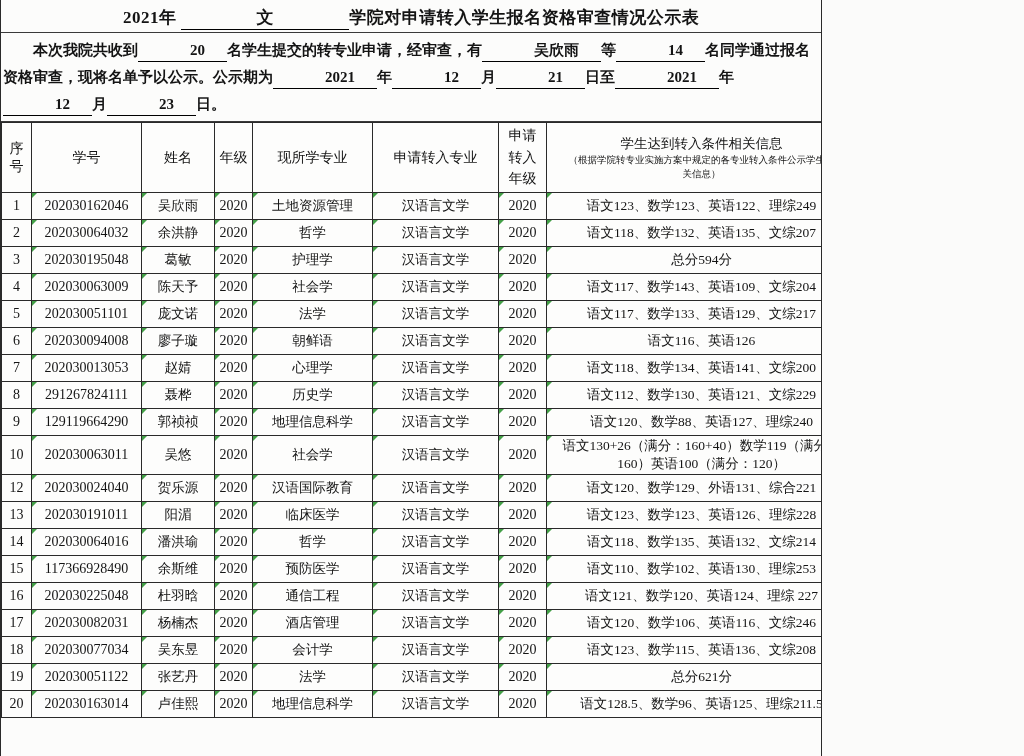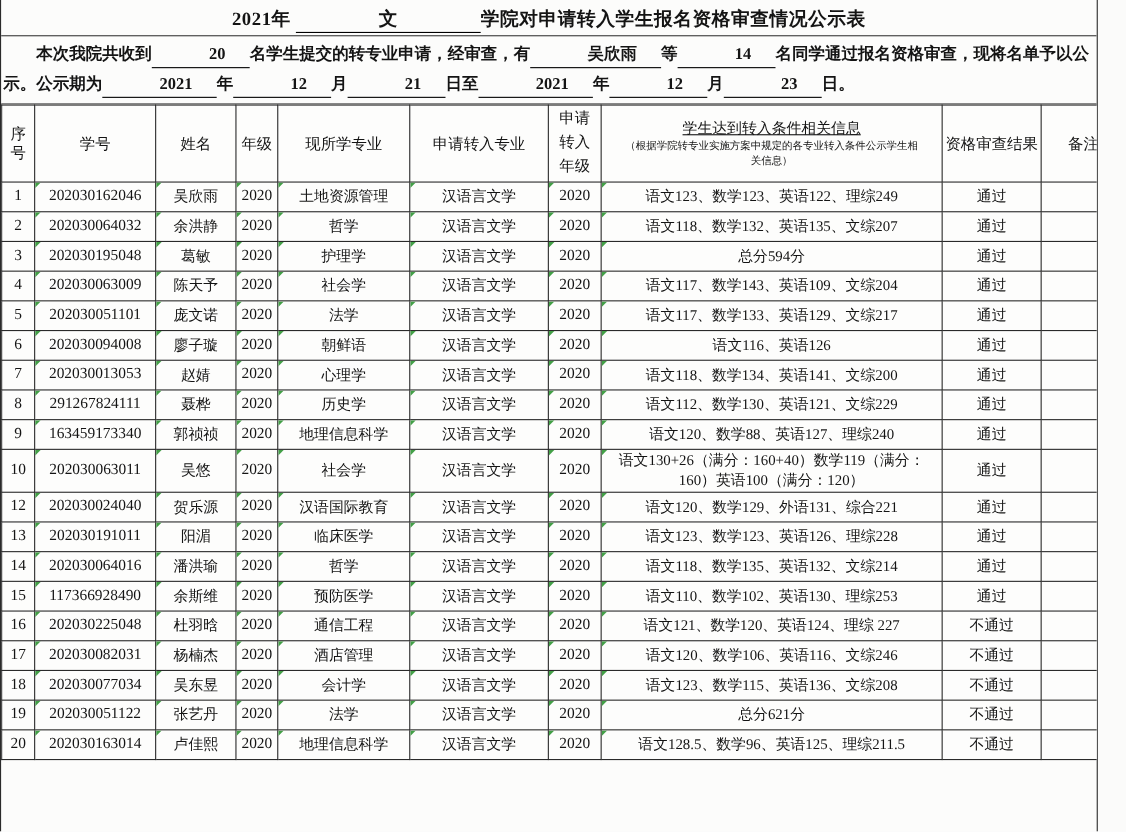--- a/index.html
+++ b/index.html
@@ -1,20 +1,20 @@
 <!DOCTYPE html>
 <html lang="zh"><head>
 <meta charset="utf-8">
 <style>
   * { margin:0; padding:0; box-sizing:border-box; }
   html,body { width:1024px; height:756px; overflow:hidden; background:#fbfbfa; }
   body { font-family:"Liberation Serif","DejaVu Serif",serif; color:#141414; }
 
   .sheet {
-    width:998px; height:756px;
+    width:822px; height:756px;
     border-left:1px solid #2a2a2a;
     border-right:1px solid #2a2a2a;
     background:#fcfcfb;
     overflow:hidden;
   }
 
   
   .title-bar {
     height:33px;
     border-bottom:1px solid #3a3a3a;
@@ -66,21 +66,21 @@
     vertical-align:middle;
     overflow:hidden;
   }
   thead th {
     height:70px;
     font-size:14px;
     font-weight:400;
     padding:1px;
   }
   .vwrap { display:inline-block; width:2.1em; line-height:1.55; }
-  .info-head-main { font-size:13.5px; line-height:1.5;text-decoration:underline; }
+  .info-head-main { font-size:13.5px; line-height:1.5; }
   .info-head-sub  { font-size:9.5px; line-height:1.45; padding:0 18px; }
   tbody td {
     height:27px;
     font-size:13.5px;
     line-height:1.35;
     padding:1px 2px;
     position:relative;
   }
   td.num { font-size:14px; }
   td.gt::before {
@@ -235,21 +235,21 @@
     <td class="gt">历史学</td>
     <td class="gt">汉语言文学</td>
     <td class="num gt">2020</td>
     <td class="gt">语文112、数学130、英语121、文综229</td>
     <td>通过</td>
     <td></td>
   </tr>
 
   <tr>
     <td class="num">9</td>
-    <td class="num gt">163459173340</td>
+    <td class="num gt">129119664290</td>
     <td class="gt">郭祯祯</td>
     <td class="num gt">2020</td>
     <td class="gt">地理信息科学</td>
     <td class="gt">汉语言文学</td>
     <td class="num gt">2020</td>
     <td class="gt">语文120、数学88、英语127、理综240</td>
     <td>通过</td>
     <td></td>
   </tr>
 

